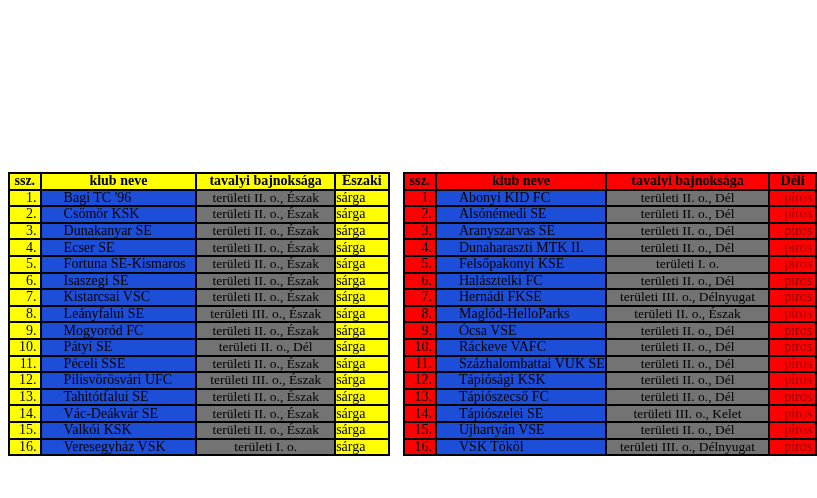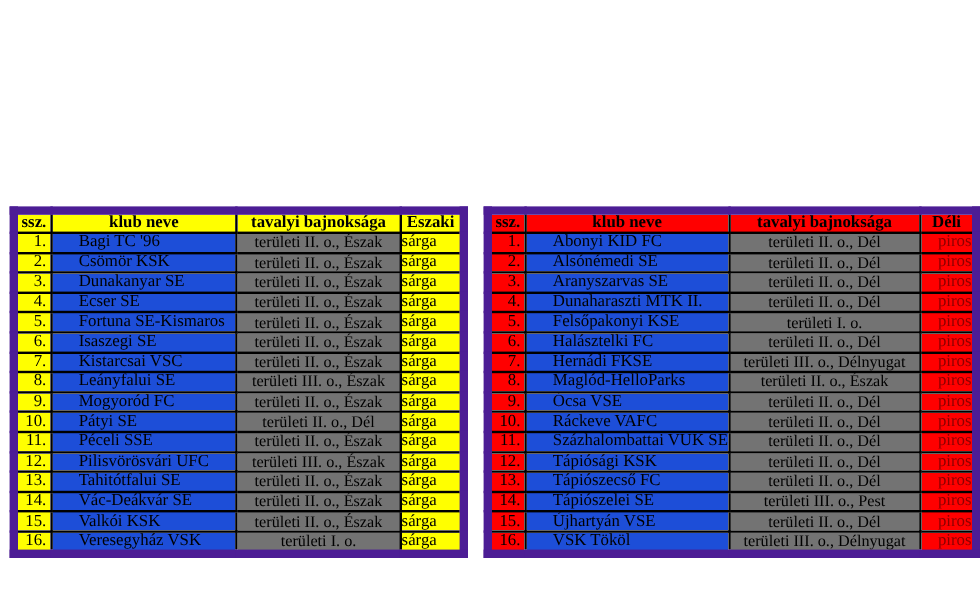--- a/index.html
+++ b/index.html
@@ -25,21 +25,21 @@
     position: absolute;
     top: 172px;
     left: 8px;
     display: flex;
     gap: 13px;
     align-items: flex-start;
   }
   table {
     border-collapse: collapse;
     table-layout: fixed;
-    border: 7px solid #4c1d95;
+    border: 1px solid #4c1d95;
     font-family: "Liberation Serif", "DejaVu Serif", serif;
   }
   th, td {
     border: 2px solid #000000;
     height: 16.6px;
     line-height: 14px;
     font-size: 14px;
     overflow: hidden;
     white-space: nowrap;
     padding: 0;
@@ -274,21 +274,21 @@
   </tr>
           <tr>
     <td class="num">13.</td>
     <td class="club">Tápiószecső FC</td>
     <td class="league">területi II. o., Dél</td>
     <td class="group">piros</td>
   </tr>
           <tr>
     <td class="num">14.</td>
     <td class="club">Tápiószelei SE</td>
-    <td class="league">területi III. o., Pest</td>
+    <td class="league">területi III. o., Kelet</td>
     <td class="group">piros</td>
   </tr>
           <tr>
     <td class="num">15.</td>
     <td class="club">Újhartyán VSE</td>
     <td class="league">területi II. o., Dél</td>
     <td class="group">piros</td>
   </tr>
           <tr>
     <td class="num">16.</td>

